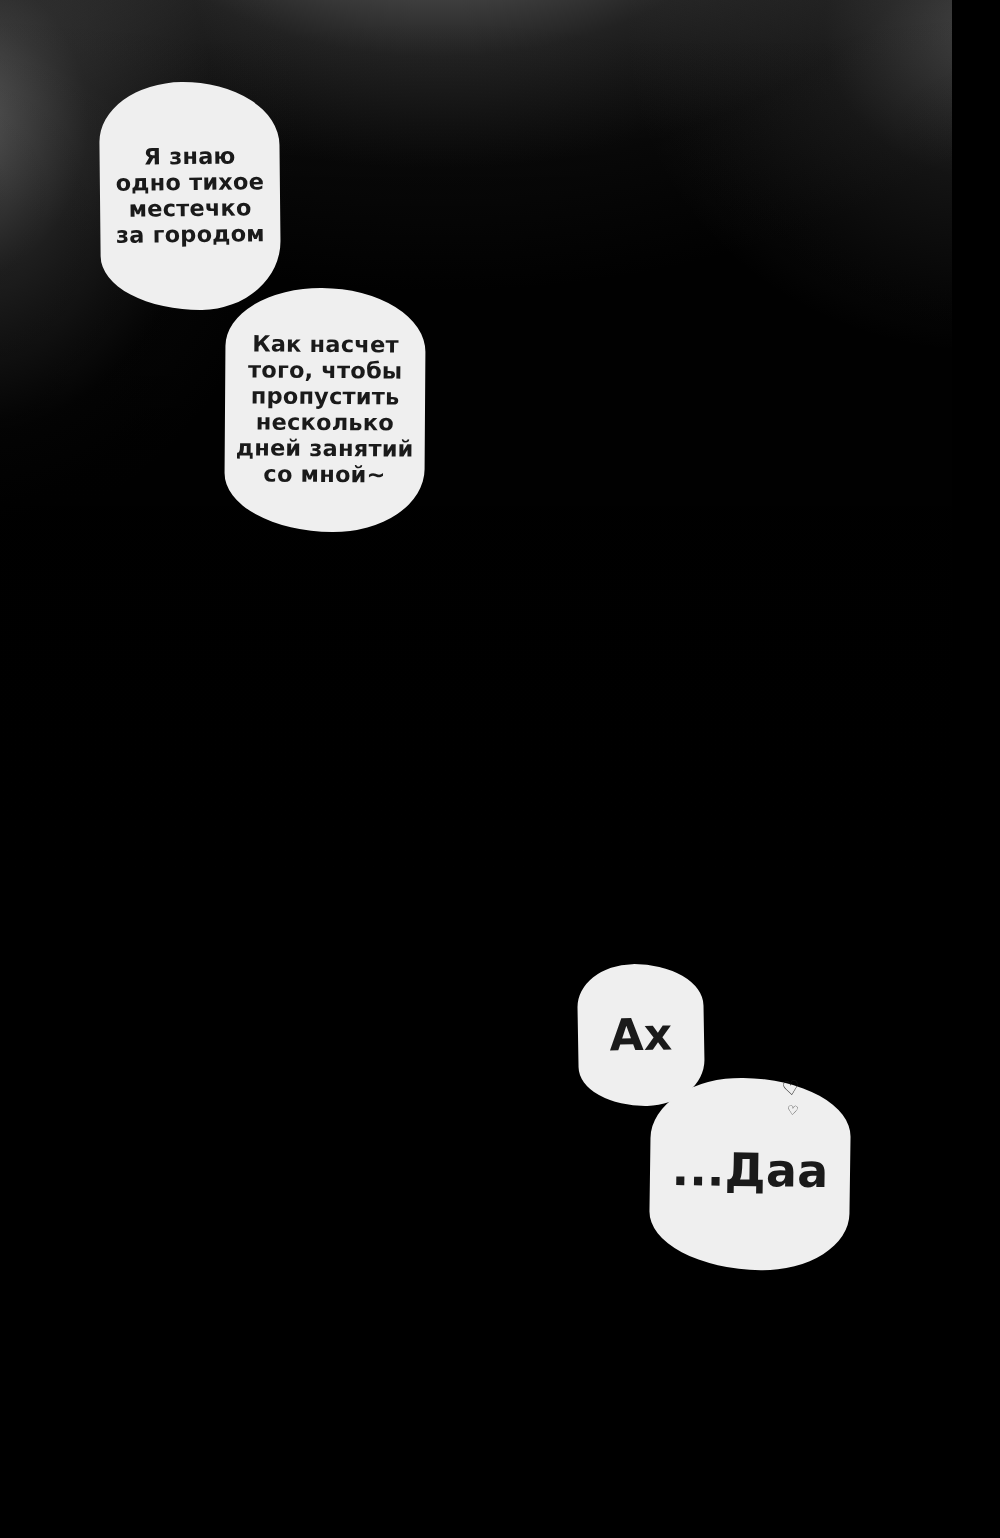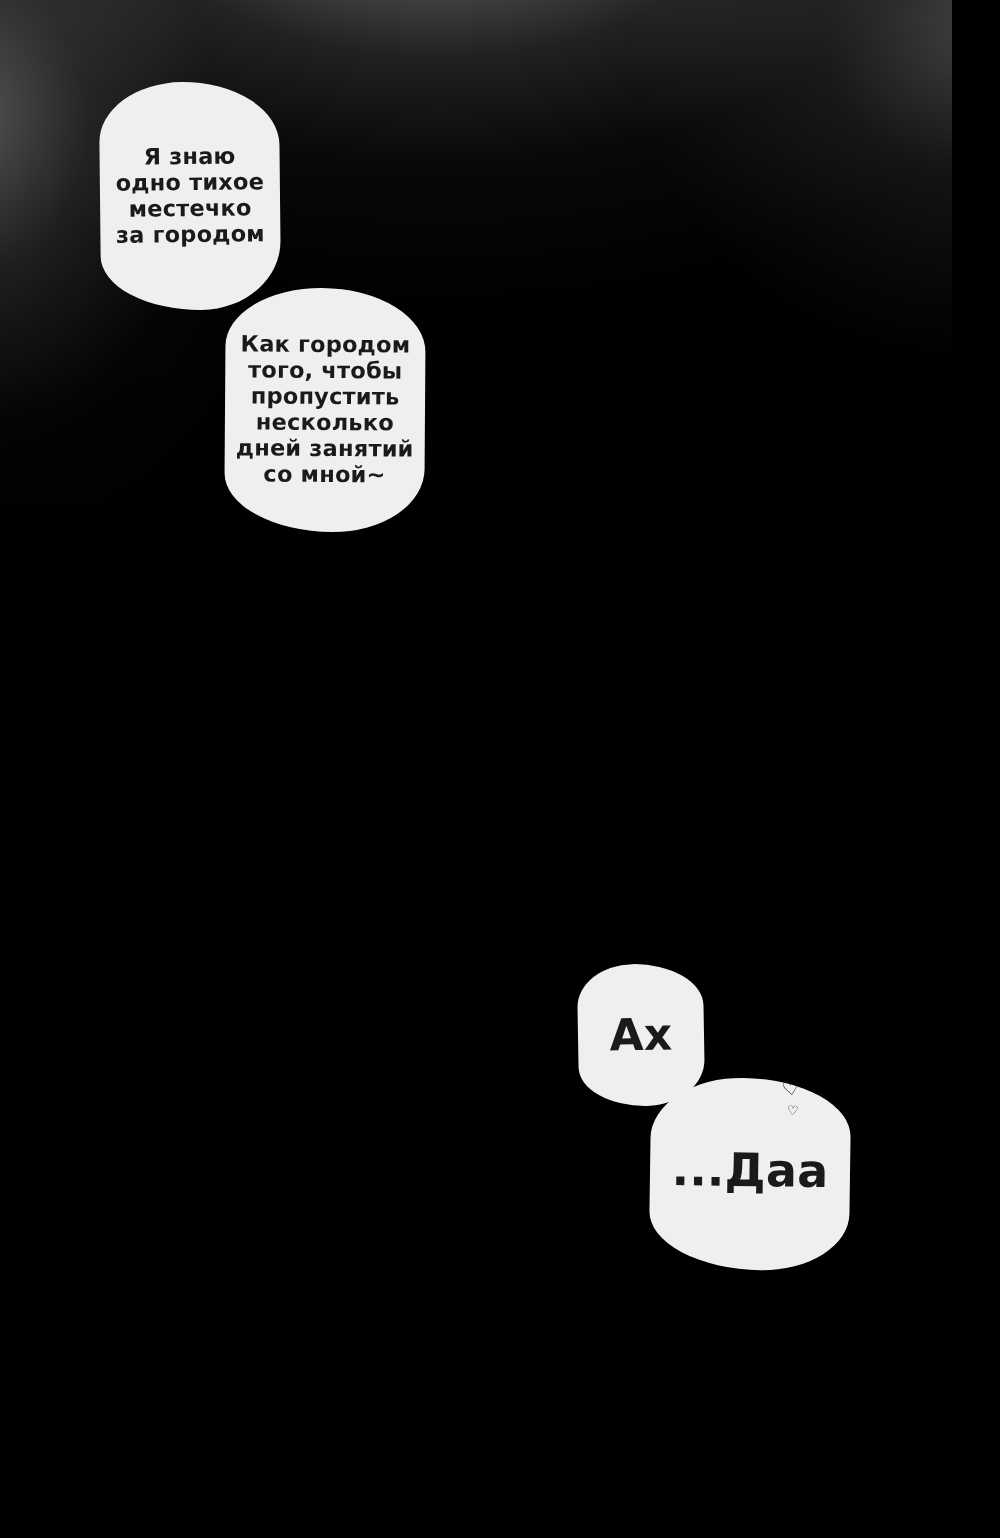--- a/index.html
+++ b/index.html
@@ -160,21 +160,21 @@
   <div class="bg-layer bg-vignette"></div>
 
   <div class="balloon" id="balloon-1">
     <span class="txt">Я знаю
 одно тихое
 местечко
 за городом</span>
   </div>
 
   <div class="balloon" id="balloon-2">
-    <span class="txt">Как городом
+    <span class="txt">Как насчет
 того, чтобы
 пропустить
 несколько
 дней занятий
 со мной~</span>
   </div>
 
   <div class="balloon" id="balloon-3">
     <span class="txt">Ах</span>
   </div>

